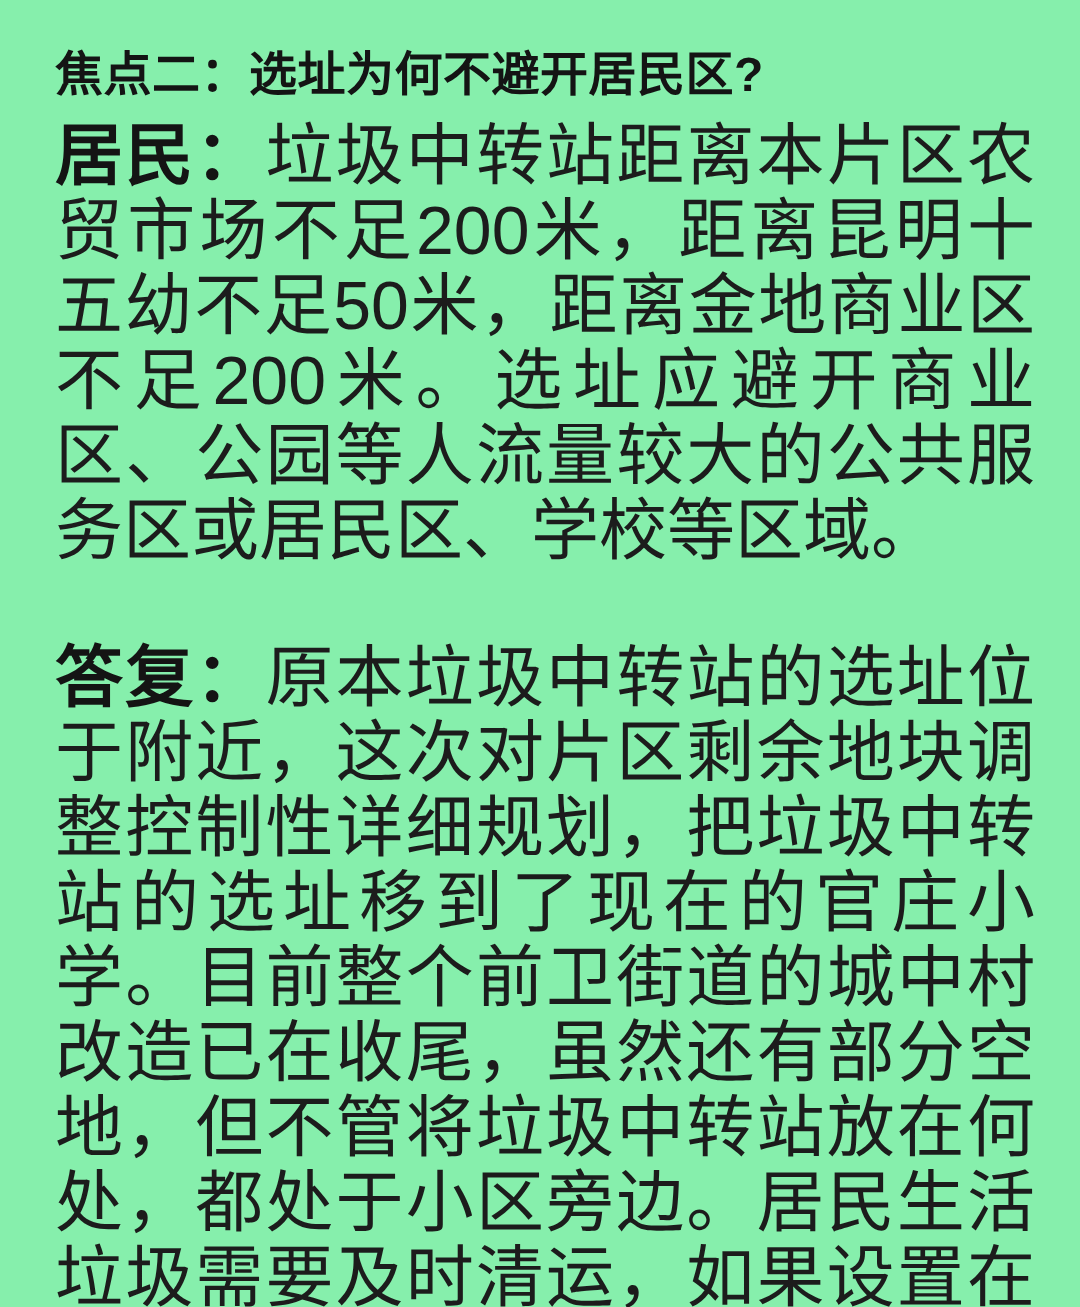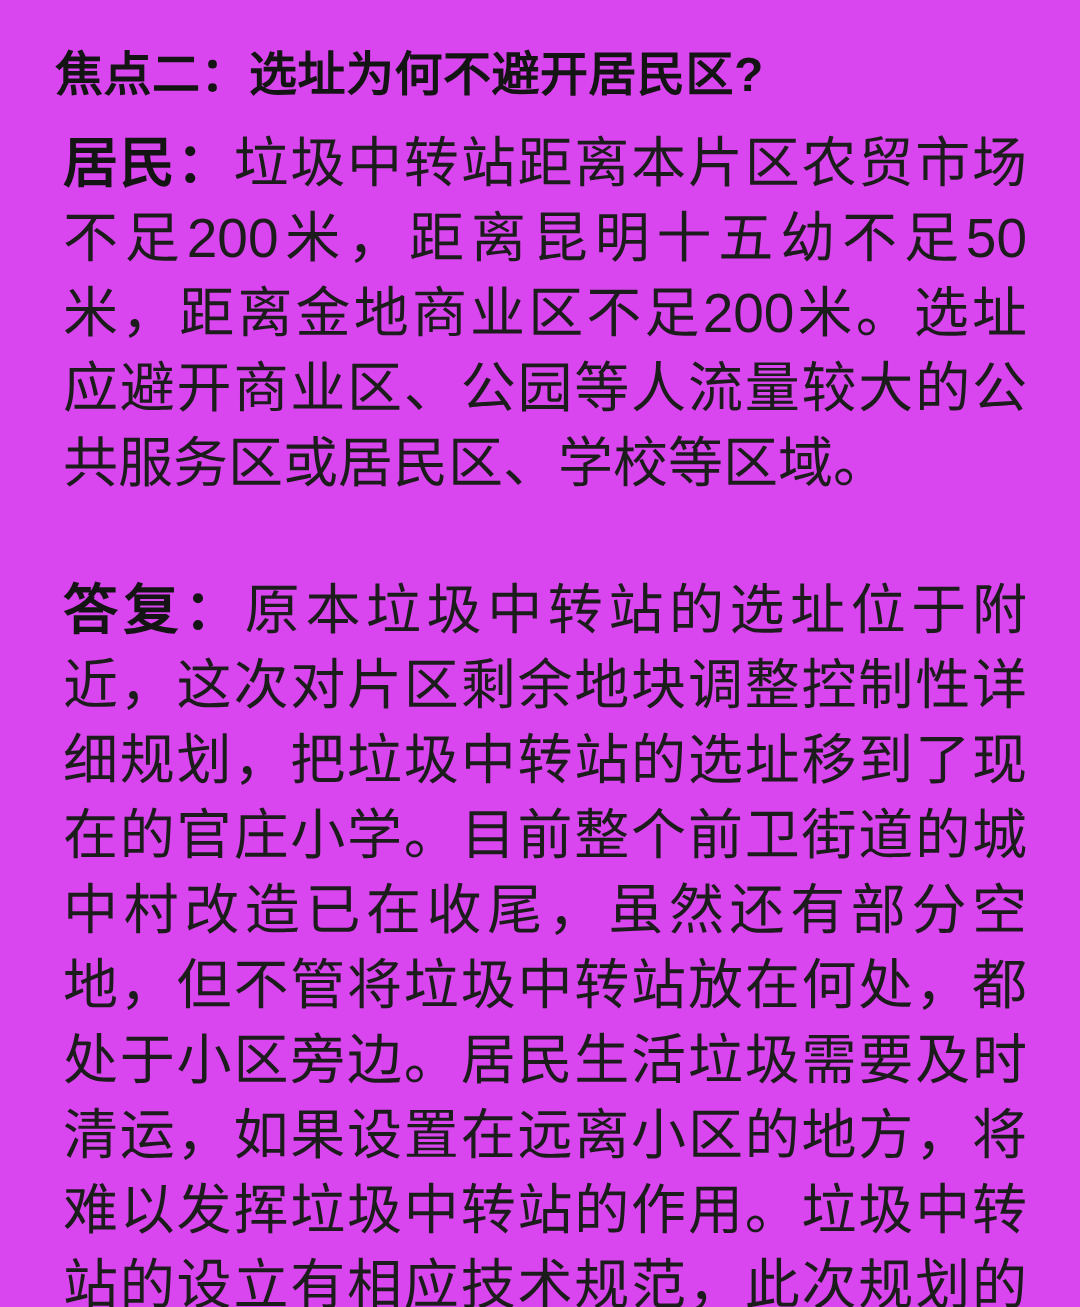--- a/index.html
+++ b/index.html
@@ -15,21 +15,21 @@
     font-family: "Liberation Sans", "DejaVu Sans", sans-serif;
     color: #1c1c1c;
     -webkit-font-smoothing: antialiased;
   }
 
   .page {
     box-sizing: border-box;
     width: 1080px;
     height: 1307px;
     padding: 0 45px 0 55px;
-    background: #d946ef;
+    background: #86efac;
   }
 
   
   .article-heading {
     margin: 0;
     padding-top: 44px;
     font-size: 48px;
     line-height: 62px;
     font-weight: 700;
     letter-spacing: 0.5px;
@@ -37,22 +37,22 @@
     white-space: nowrap;
   }
 
   
   .article-body {
     margin: 0;
     padding-top: 12px;
   }
 
   .para {
-    margin: 8px;
-    font-size: 55px;
+    margin: 0;
+    font-size: 68px;
     line-height: 75px;
     font-weight: 400;
     color: #1c1c1c;
     text-align: justify;
     text-justify: inter-ideograph;
     text-align-last: left;
     letter-spacing: 0px;
     word-break: break-all;
   }
 

